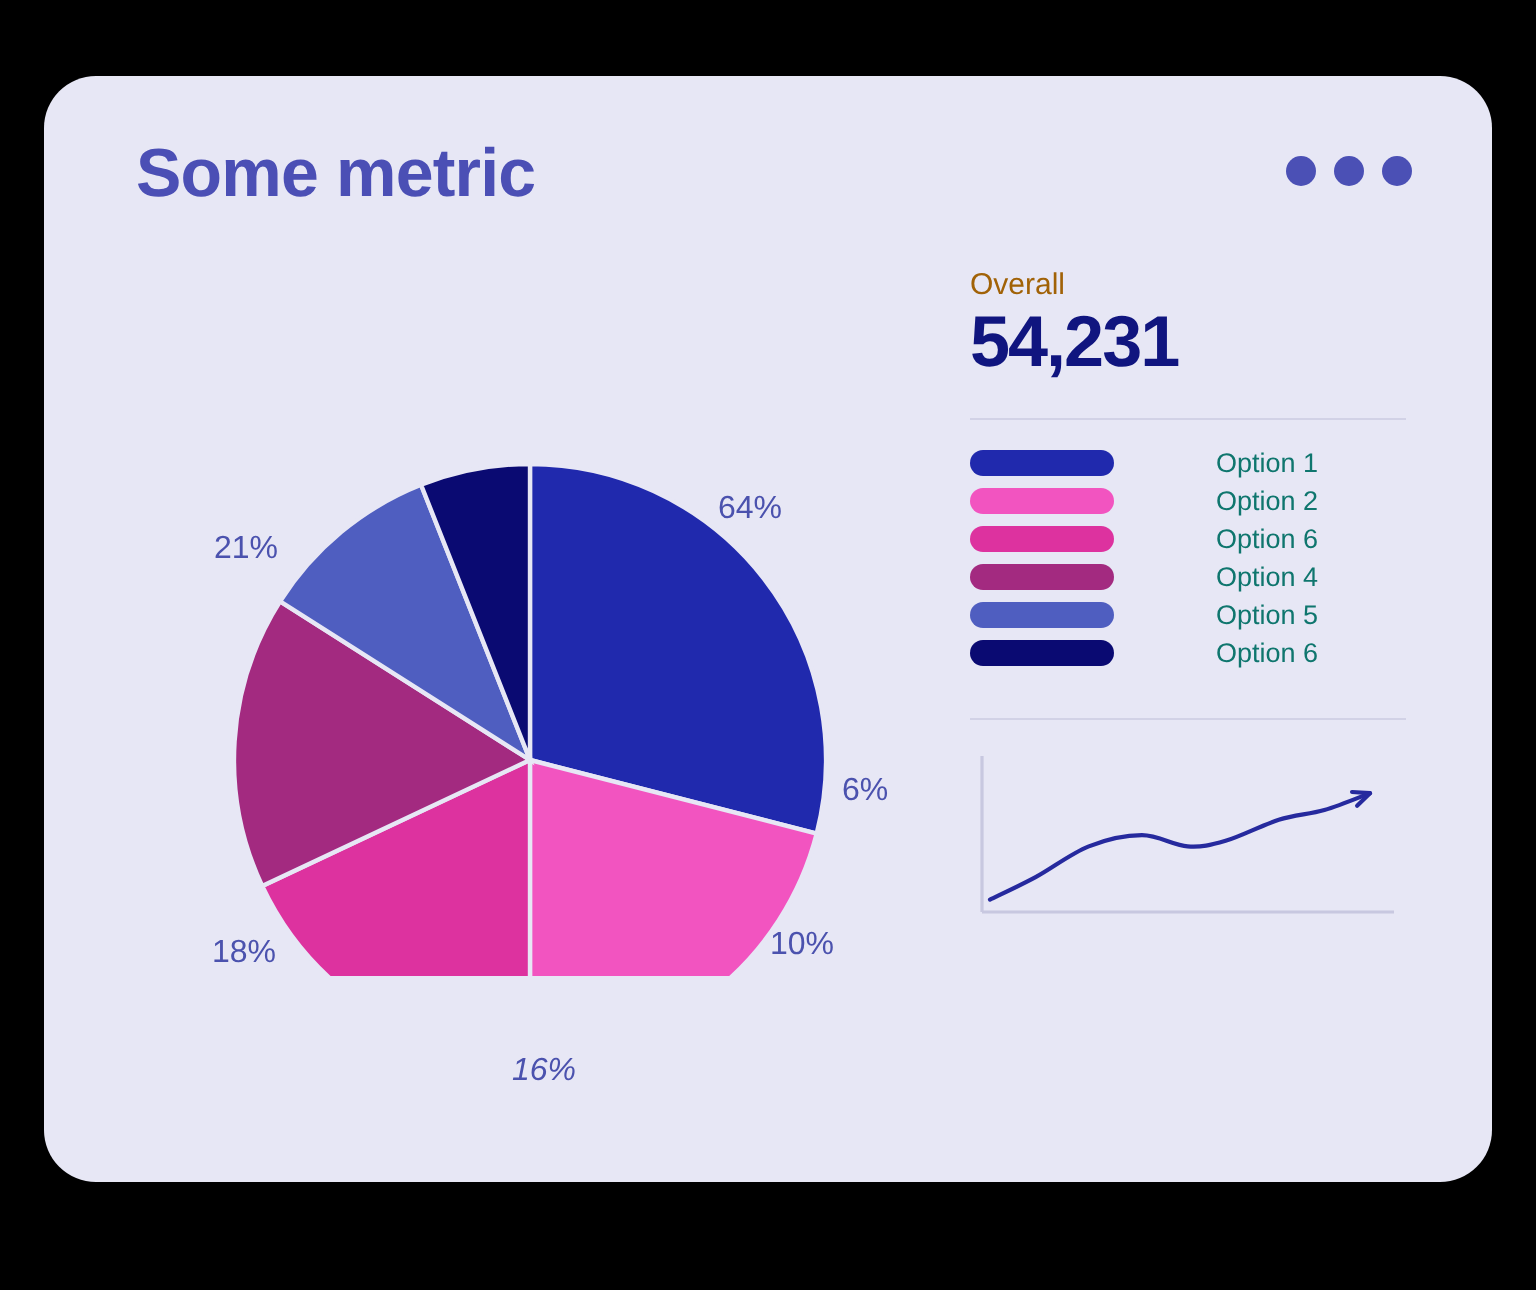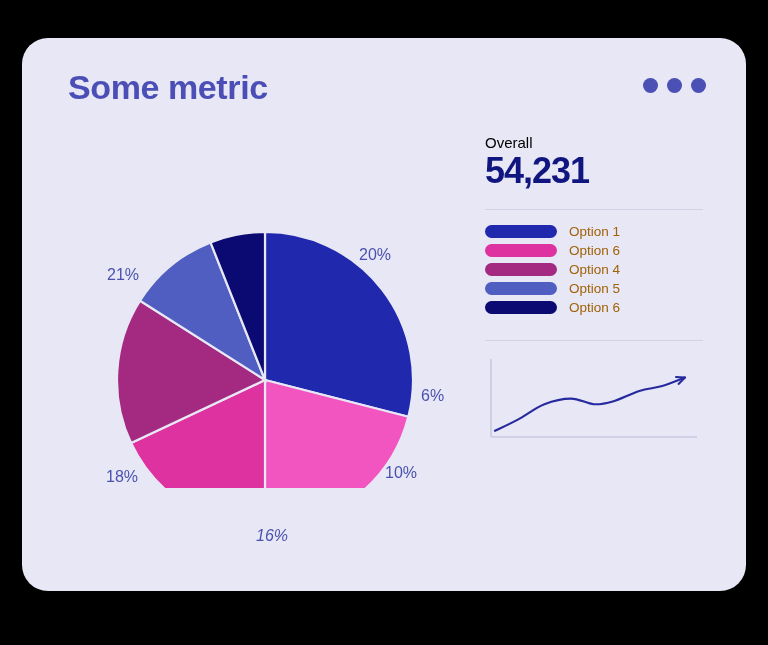--- a/index.html
+++ b/index.html
@@ -83,21 +83,21 @@
 
   
   #right-panel {
     position: absolute;
     left: 463px;
     top: 96px;
     width: 230px;
   }
   #overall-label {
     font-size: 15px;
-    color: #000000;
+    color: #a16207;
     margin-bottom: 1px;
   }
   #overall-value {
     font-size: 36px;
     font-weight: bold;
     color: #10157f;
     letter-spacing: -1px;
     line-height: 1.08;
   }
   .divider {
@@ -120,22 +120,23 @@
     cursor: pointer;
   }
   .legend-swatch {
     width: 72px;
     height: 13px;
     border-radius: 7px;
     flex: none;
   }
   .legend-label {
     font-size: 13.5px;
-    color: #a16207;
+    color: #0f766e;
     white-space: nowrap;
+    margin-left: 39px;
   }
 
   
   #sparkline-block {
     margin-top: 25px;
   }
   #sparkline-svg {
     display: block;
   }
 </style>
@@ -159,39 +160,43 @@
         <g id="pie-slices">
             <path d="M 243 222 L 243 74 A 148 148 0 0 1 386.3503078470374 258.8061033003985 Z" fill="#2029ad" stroke="#e7e7f5" stroke-width="2.2"></path>
             <path d="M 243 222 L 386.3503078470374 258.8061033003985 A 148 148 0 0 1 243.00000000000003 370 Z" fill="#f254c0" stroke="#e7e7f5" stroke-width="2.2"></path>
             <path d="M 243 222 L 243.00000000000003 370 A 148 148 0 0 1 109.08559623502913 285.0153351516308 Z" fill="#dd329f" stroke="#e7e7f5" stroke-width="2.2"></path>
             <path d="M 243 222 L 109.08559623502913 285.0153351516308 A 148 148 0 0 1 118.03946702570175 142.69763434310852 Z" fill="#a32a80" stroke="#e7e7f5" stroke-width="2.2"></path>
             <path d="M 243 222 L 118.03946702570175 142.69763434310852 A 148 148 0 0 1 188.51756620266758 84.39308008853882 Z" fill="#4f5ec0" stroke="#e7e7f5" stroke-width="2.2"></path>
             <path d="M 243 222 L 188.51756620266758 84.39308008853882 A 148 148 0 0 1 242.99999999999997 74 Z" fill="#0a0a72" stroke="#e7e7f5" stroke-width="2.2"></path>
           </g>
       </svg>
       <div id="pie-label-layer">
-          <div class="pie-label" style="left: 337px; top: 88px;">20%</div>
+          <div class="pie-label" style="left: 337px; top: 88px;">64%</div>
           <div class="pie-label" style="left: 85px; top: 108px;">21%</div>
           <div class="pie-label" style="left: 84px; top: 310px;">18%</div>
           <div class="pie-label" style="left: 234px; top: 369px; font-style: italic;">16%</div>
           <div class="pie-label" style="left: 363px; top: 306px;">10%</div>
           <div class="pie-label" style="left: 399px; top: 229px;">6%</div>
         </div>
     </div>
 
     <div id="right-panel">
       <div id="overall-label">Overall</div>
       <div id="overall-value">54,231</div>
 
       <div class="divider"></div>
 
       <div id="legend">
           <div class="legend-item">
             <span class="legend-swatch" style="background: rgb(32, 41, 173);"></span>
             <span class="legend-label">Option 1</span>
+          </div>
+          <div class="legend-item">
+            <span class="legend-swatch" style="background: rgb(242, 84, 192);"></span>
+            <span class="legend-label">Option 2</span>
           </div>
           <div class="legend-item">
             <span class="legend-swatch" style="background: rgb(221, 50, 159);"></span>
             <span class="legend-label">Option 6</span>
           </div>
           <div class="legend-item">
             <span class="legend-swatch" style="background: rgb(163, 42, 128);"></span>
             <span class="legend-label">Option 4</span>
           </div>
           <div class="legend-item">

